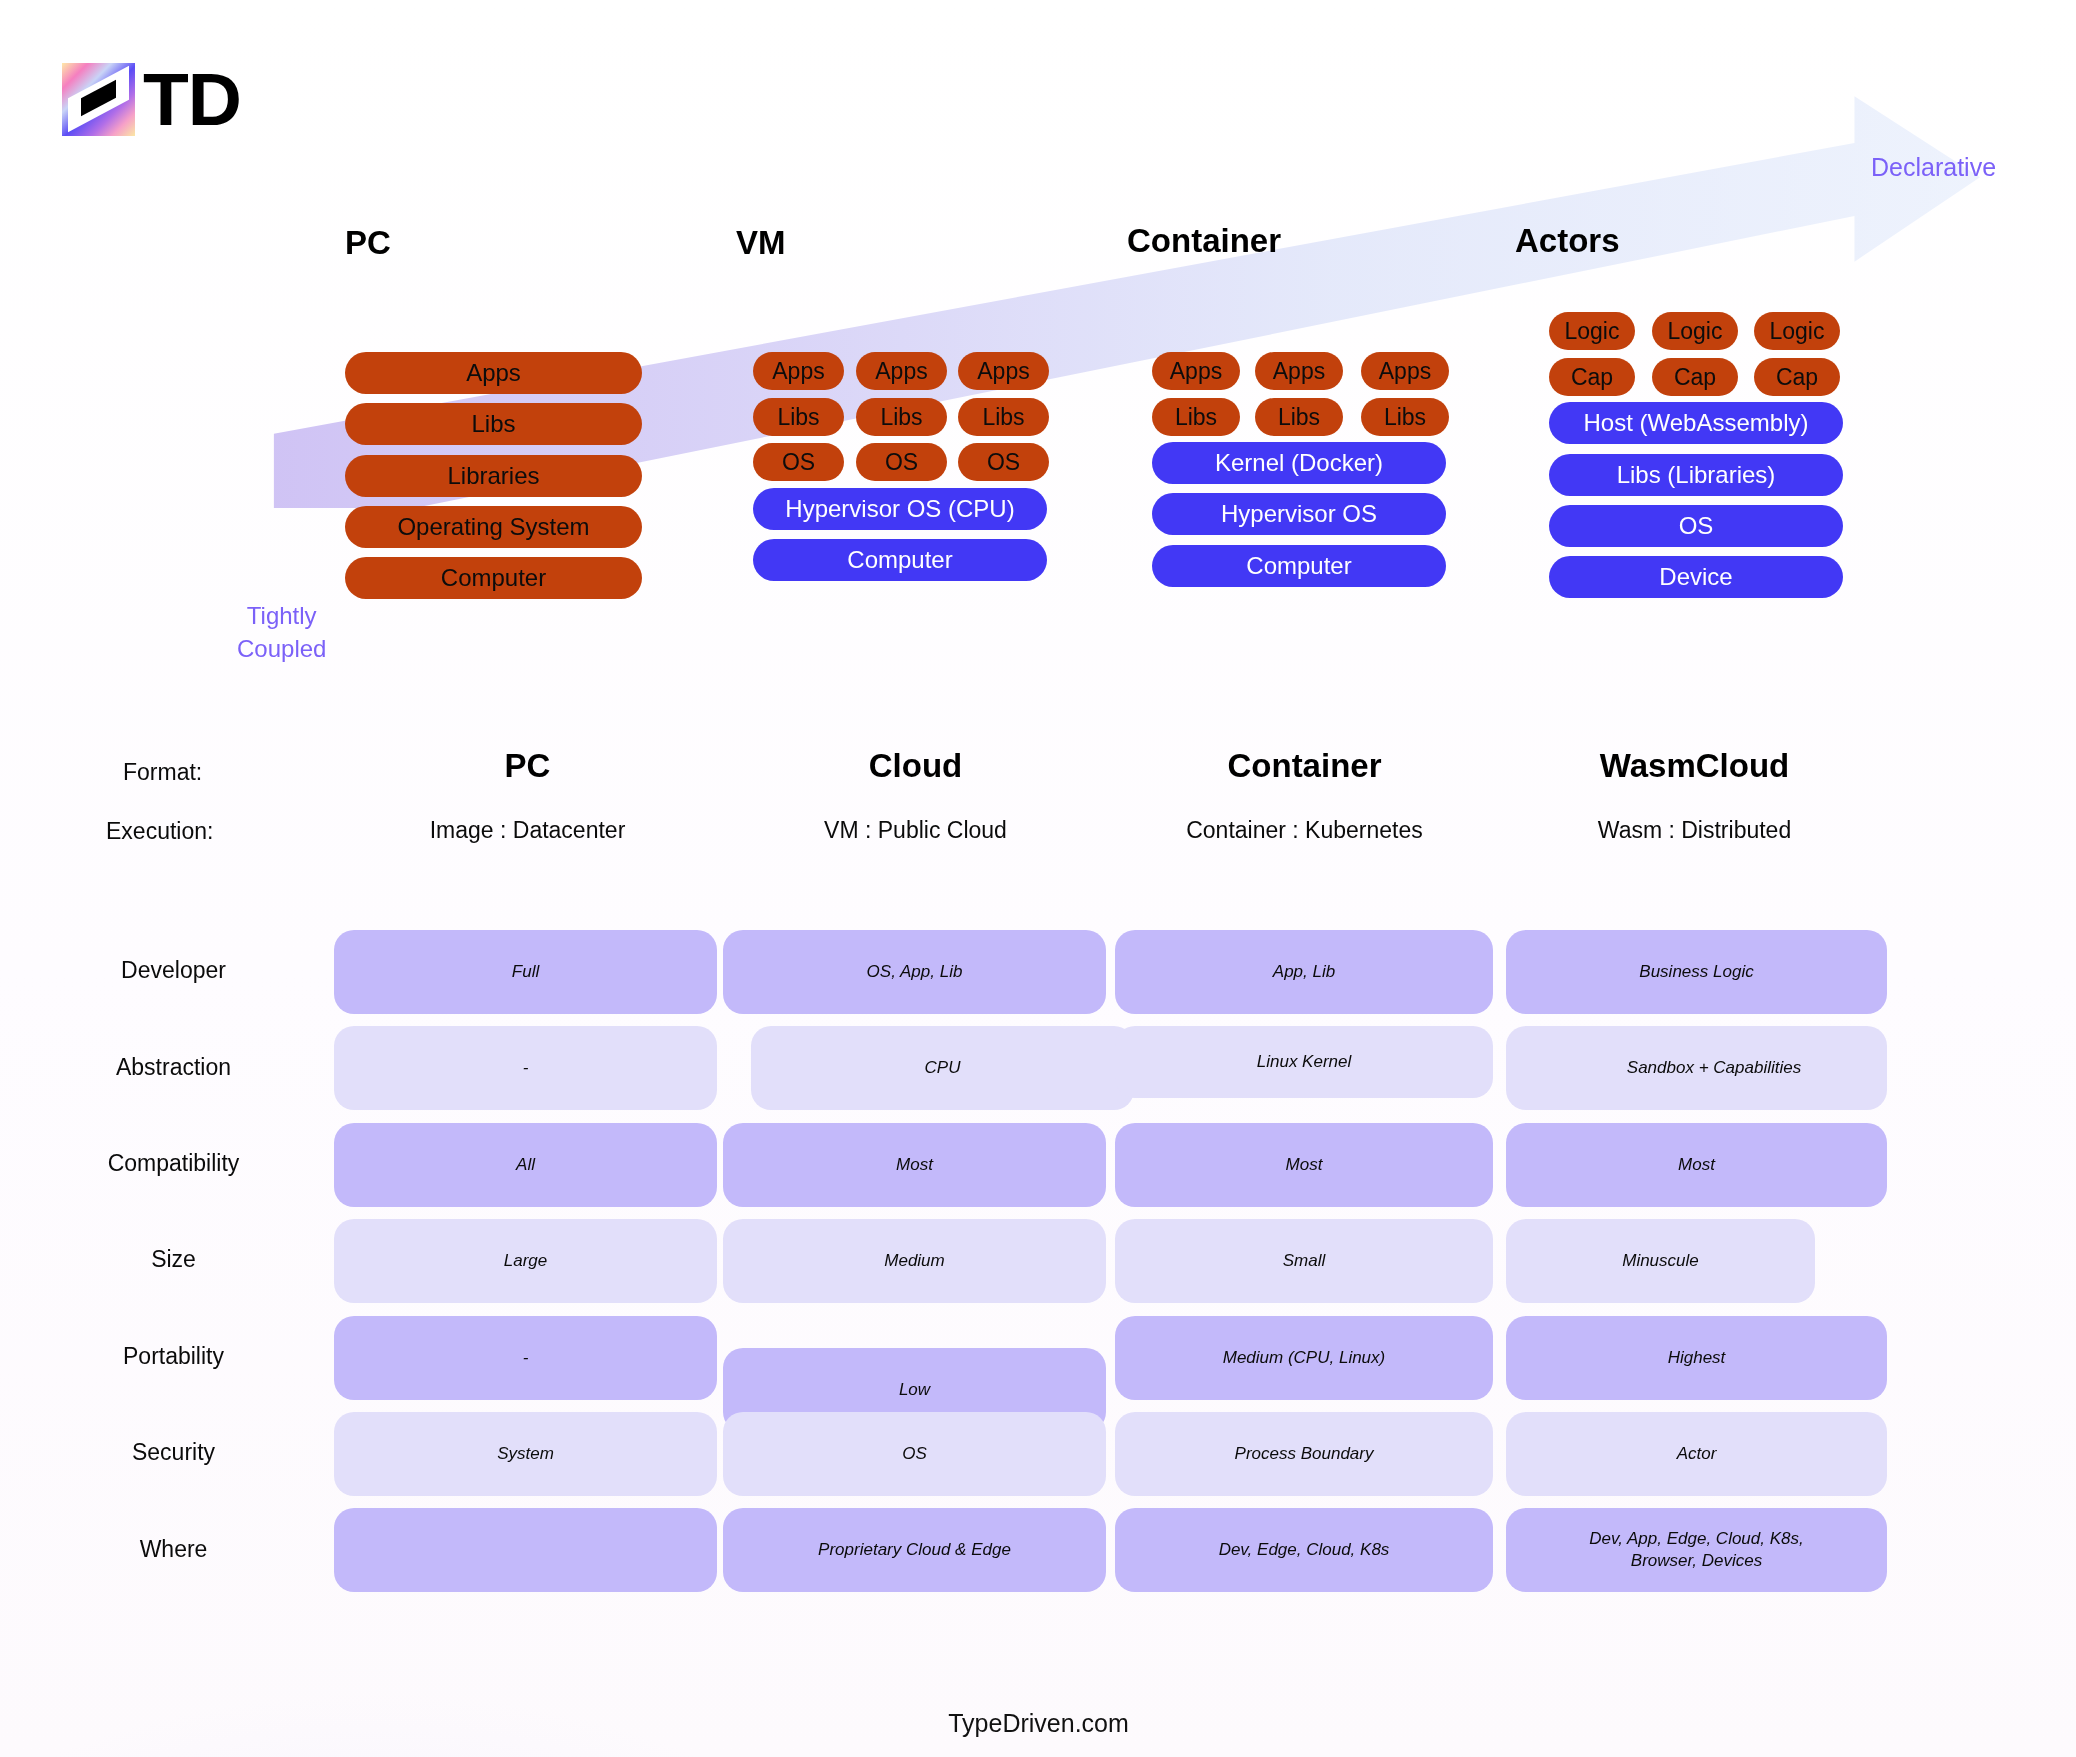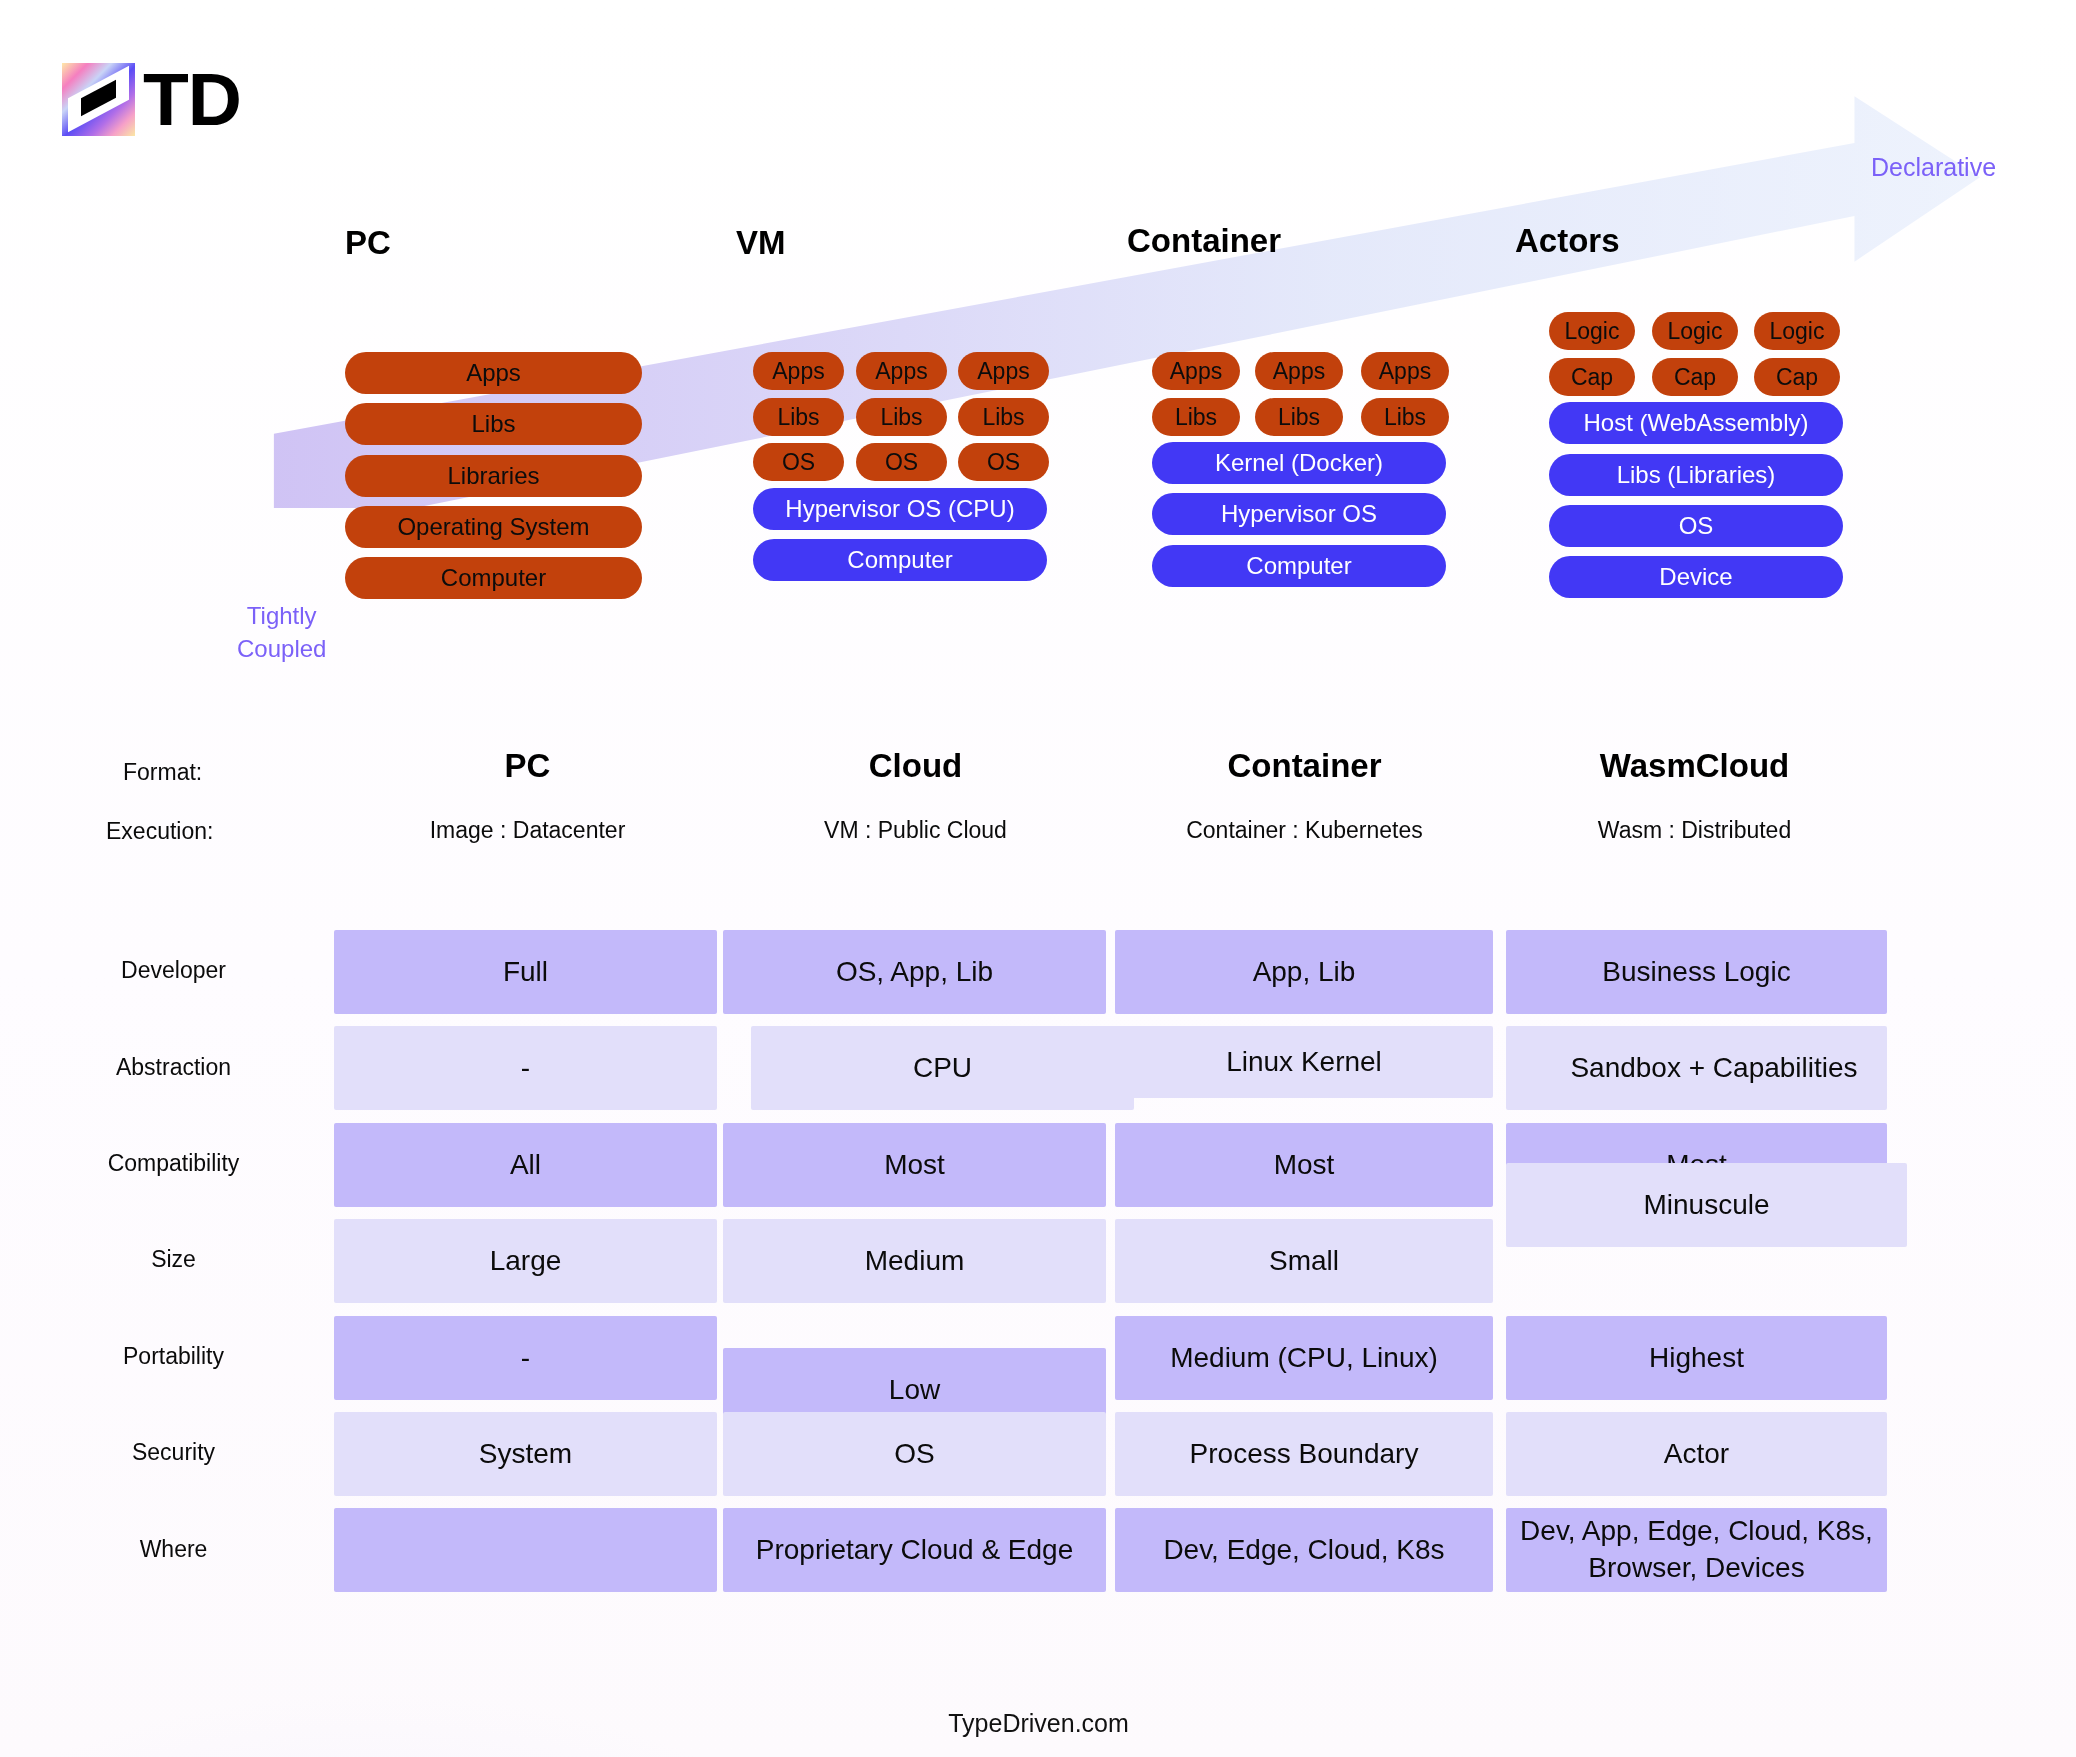--- a/index.html
+++ b/index.html
@@ -63,23 +63,23 @@
   
   .meta-label { position:absolute; font-size:23px; color:#0b0b0b; white-space:nowrap; }
   .meta-format { position:absolute; font-size:33px; font-weight:700; color:#000; text-align:center; white-space:nowrap; }
   .meta-exec   { position:absolute; font-size:23px; color:#0b0b0b; text-align:center; white-space:nowrap; }
 
   
   .row-label {
     position:absolute; font-size:23px; color:#0b0b0b; text-align:center; white-space:nowrap;
   }
   .cell {
-    position:absolute; border-radius:2px; display:flex; align-items:center;
-    justify-content:center; font-size:28px; color:#0b0b0b; text-align:center;
-    line-height:1.32; padding:0 9px;
+    position:absolute; border-radius:20px; display:flex; align-items:center;
+    justify-content:center; font-size:17px; color:#0b0b0b; text-align:center;
+    line-height:1.32; padding:0 9px;font-style:italic;
   }
   .cell-dark  { background:#c3b9fa; }
   .cell-light { background:#e2dffa; }
 
   .footer {
     position:absolute; left:0; top:1709px; width:2077px; text-align:center;
     font-size:25px; color:#111;
   }
 </style>
 </head>
@@ -182,21 +182,21 @@
       <div class="cell cell-light" style="left: 1506px; top: 1026px; width: 381px; height: 84px; padding-left: 44px;">Sandbox + Capabilities</div>
       <div class="row-label" style="left: 31px; top: 1150px; width: 285px;">Compatibility</div>
       <div class="cell cell-dark" style="left: 334px; top: 1123px; width: 383px; height: 84px;">All</div>
       <div class="cell cell-dark" style="left: 723px; top: 1123px; width: 383px; height: 84px;">Most</div>
       <div class="cell cell-dark" style="left: 1115px; top: 1123px; width: 378px; height: 84px;">Most</div>
       <div class="cell cell-dark" style="left: 1506px; top: 1123px; width: 381px; height: 84px;">Most</div>
       <div class="row-label" style="left: 31px; top: 1246px; width: 285px;">Size</div>
       <div class="cell cell-light" style="left: 334px; top: 1219px; width: 383px; height: 84px;">Large</div>
       <div class="cell cell-light" style="left: 723px; top: 1219px; width: 383px; height: 84px;">Medium</div>
       <div class="cell cell-light" style="left: 1115px; top: 1219px; width: 378px; height: 84px;">Small</div>
-      <div class="cell cell-light" style="left: 1506px; top: 1163px; width: 401px; height: 84px;">Minuscule</div>
+      <div class="cell cell-light" style="left: 1506px; top: 1219px; width: 309px; height: 84px;">Minuscule</div>
       <div class="row-label" style="left: 31px; top: 1343px; width: 285px;">Portability</div>
       <div class="cell cell-dark" style="left: 334px; top: 1316px; width: 383px; height: 84px;">-</div>
       <div class="cell cell-dark" style="left: 723px; top: 1316px; width: 383px; height: 84px; margin-top: 32px;">Low</div>
       <div class="cell cell-dark" style="left: 1115px; top: 1316px; width: 378px; height: 84px;">Medium (CPU, Linux)</div>
       <div class="cell cell-dark" style="left: 1506px; top: 1316px; width: 381px; height: 84px;">Highest</div>
       <div class="row-label" style="left: 31px; top: 1439px; width: 285px;">Security</div>
       <div class="cell cell-light" style="left: 334px; top: 1412px; width: 383px; height: 84px;">System</div>
       <div class="cell cell-light" style="left: 723px; top: 1412px; width: 383px; height: 84px;">OS</div>
       <div class="cell cell-light" style="left: 1115px; top: 1412px; width: 378px; height: 84px;">Process Boundary</div>
       <div class="cell cell-light" style="left: 1506px; top: 1412px; width: 381px; height: 84px;">Actor</div>

